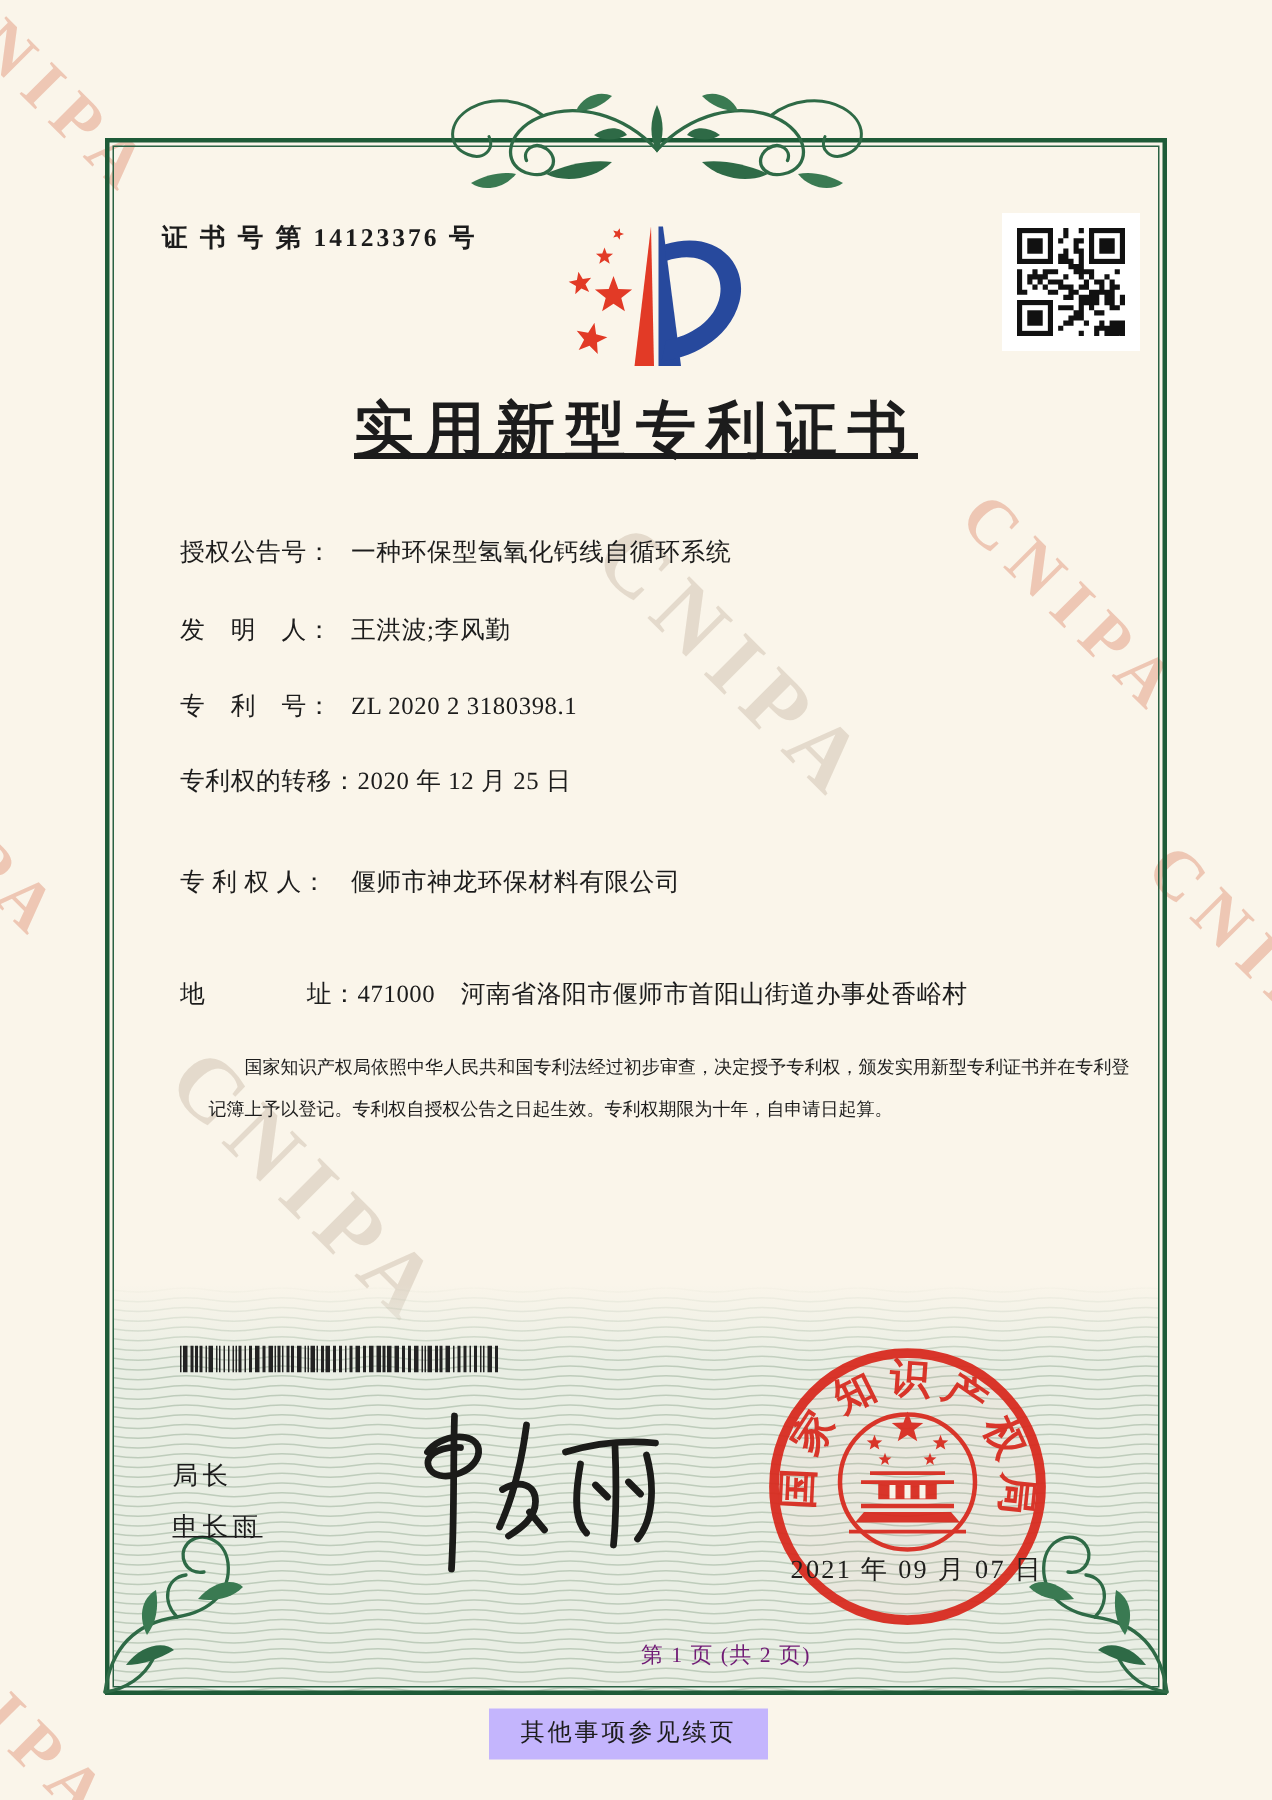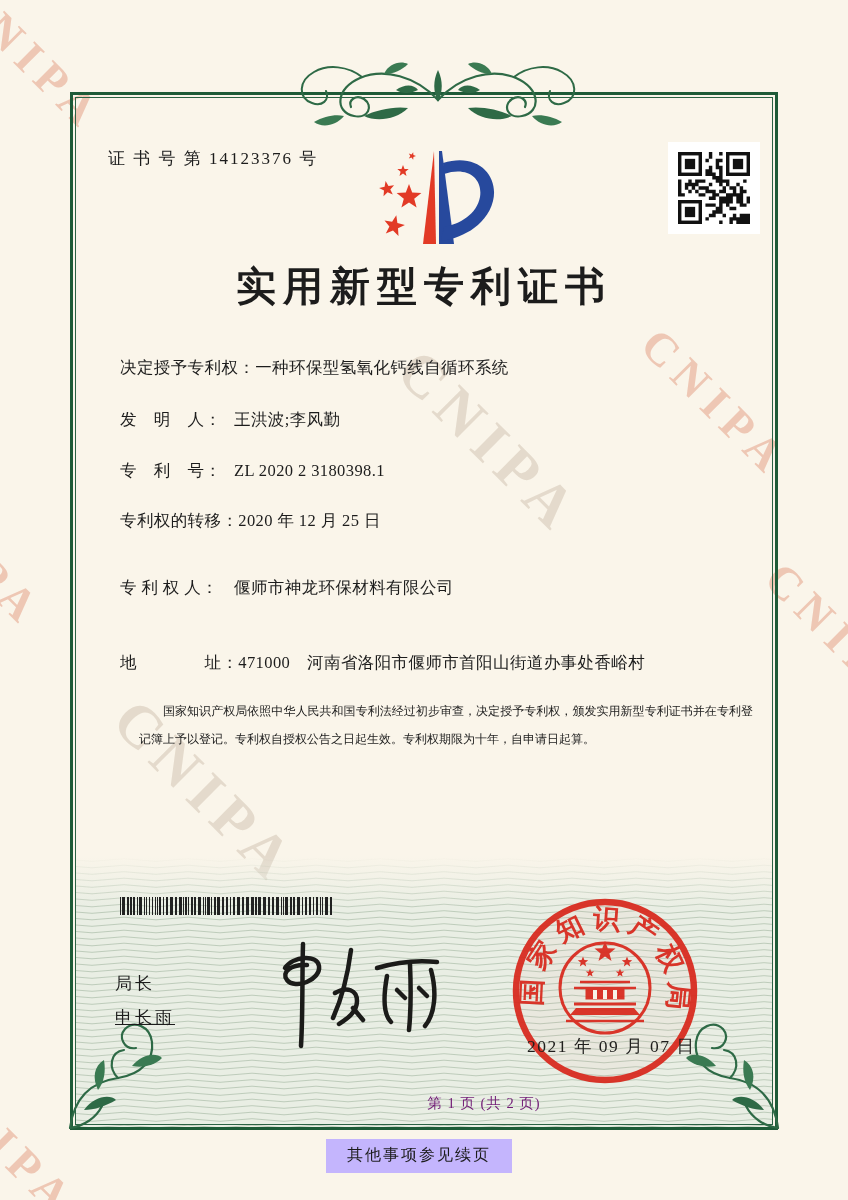--- a/index.html
+++ b/index.html
@@ -16,23 +16,23 @@
          border:3px solid #1e5b38;z-index:3;}
   .frame-inner{position:absolute;left:2px;top:2px;right:2px;bottom:2px;border:1px solid #27604080;
          border:1px solid #2a6244;}
   
   .band{position:absolute;left:76px;top:856px;width:696px;height:272px;z-index:2;
         background:linear-gradient(180deg, rgba(233,238,228,0) 0px, #e9eee4 52px);}
   .band svg{position:absolute;left:0;top:0;
         -webkit-mask-image:linear-gradient(180deg,transparent 0,#000 55px);
         mask-image:linear-gradient(180deg,transparent 0,#000 55px);}
   
-  .certno{position:absolute;left:108px;top:147px;font-size:17px;letter-spacing:2px;z-index:4;}
+  .certno{position:absolute;left:108px;top:147px;font-size:17px;letter-spacing:2px;z-index:4;font-weight:bold;}
   .title{position:absolute;left:0;top:259px;width:100%;text-align:center;font-size:40px;
-         font-weight:700;letter-spacing:7px;z-index:4;}
+         font-weight:700;letter-spacing:7px;z-index:4;text-decoration:underline;}
   
   .row{position:absolute;left:120px;font-size:16.5px;letter-spacing:0.4px;z-index:4;white-space:nowrap;}
   .row .lbl{display:inline-block;min-width:114px;}
   .grant2{position:absolute;left:438px;top:0;}
   
   .paras{position:absolute;left:118px;top:697px;width:614px;font-size:12px;line-height:28px;
          text-align:justify;z-index:4;margin-left:21px;}
   .paras p{margin:0;text-indent:2em;}
   
   .logo{position:absolute;left:346px;top:141px;z-index:4;}
@@ -171,21 +171,21 @@
         <rect x="53.333333333333336" y="6.666666666666667" width="10" height="10" fill="#111"></rect>
         <rect x="0" y="46.66666666666667" width="23.333333333333336" height="23.333333333333336" fill="#111"></rect>
         <rect x="3.3333333333333335" y="50" width="16.666666666666668" height="16.666666666666668" fill="#fff"></rect>
         <rect x="6.666666666666667" y="53.333333333333336" width="10" height="10" fill="#111"></rect>
       </svg>
   </div>
 
   <div class="title">实用新型专利证书</div>
 
   <div class="row" style="top:357px;">
-    <span class="lbl">决定授予专利权：</span><span>一种环保型氢氧化钙线自循环系统</span>
+    <span class="lbl">授权公告号：</span><span>一种环保型氢氧化钙线自循环系统</span>
   </div>
   <div class="row" style="top:409px;">
     <span class="lbl">发　明　人：</span><span>王洪波;李风勤</span>
   </div>
   <div class="row" style="top:460px;">
     <span class="lbl">专　利　号：</span><span>ZL 2020 2 3180398.1</span>
   </div>
   <div class="row" style="top:510px;">
     <span class="lbl">专利权的转移：</span><span>2020 年 12 月 25 日</span>
   </div>

